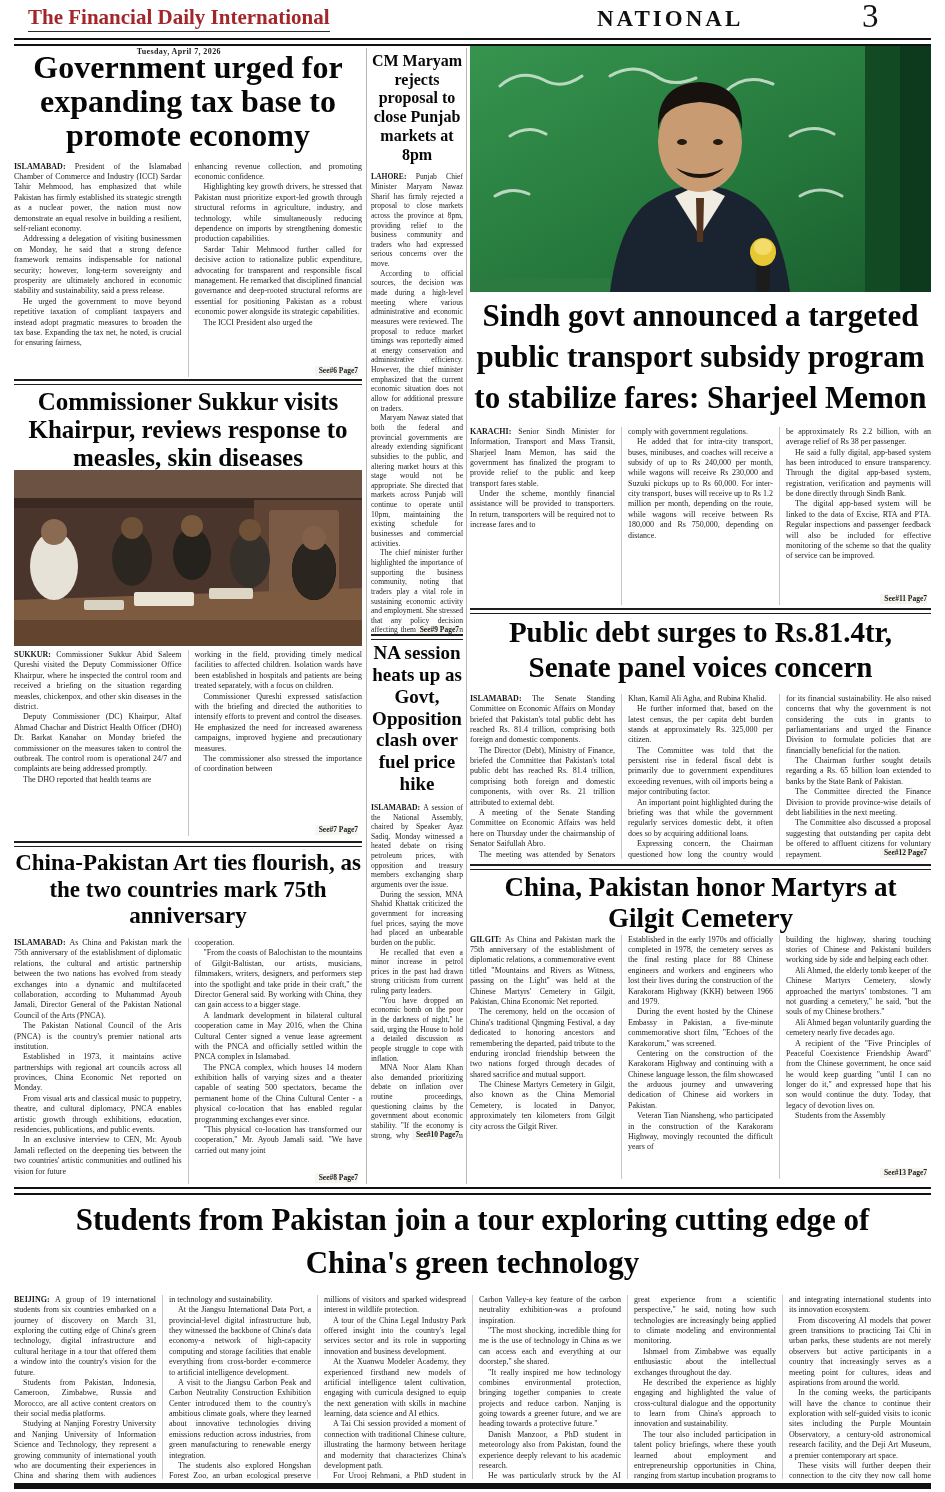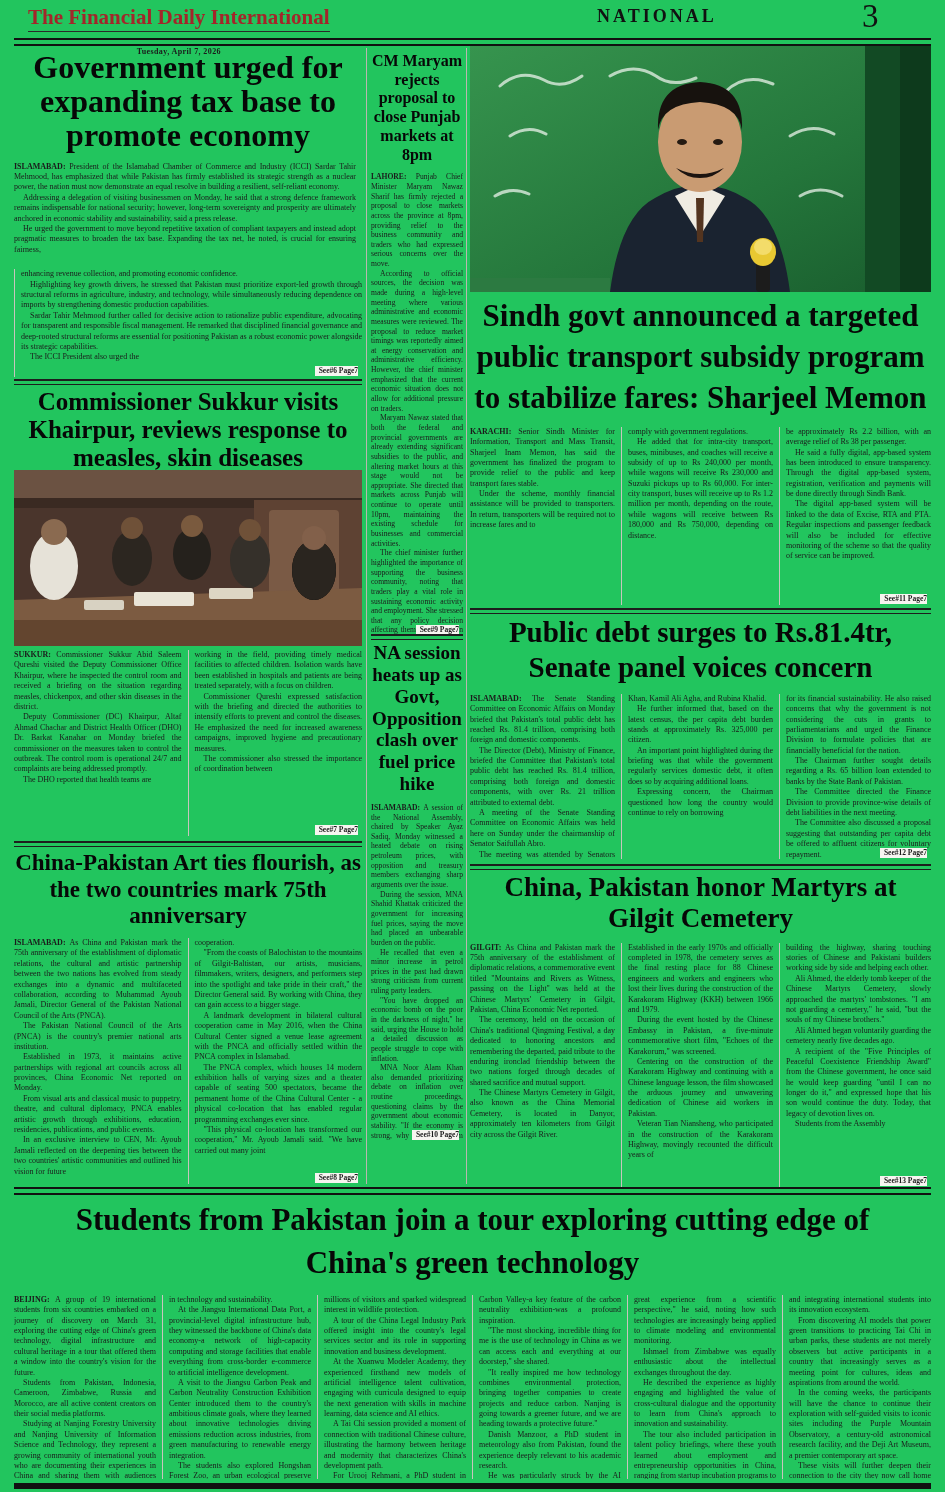--- a/index.html
+++ b/index.html
@@ -1,18 +1,18 @@
 <!DOCTYPE html>
 <html><head>
 <meta charset="utf-8">
 <style>
   html,body{margin:0;padding:0;background:#777;}
   #page{
     position:relative;width:945px;height:1492px;margin:0 auto;
-    background:#22c55e;color:#1b1b1b;
+    background:#ffffff;color:#1b1b1b;
     font-family:"Liberation Serif","DejaVu Serif",serif;
     overflow:hidden;
   }
   .abs{position:absolute;}
   .hl{
     font-family:"Liberation Serif","DejaVu Serif",serif;
     font-weight:bold;color:#070707;text-align:center;margin:0;
   }
   .rule{height:3px;border-top:2px solid #1d1d1d;border-bottom:1px solid #1d1d1d;}
   .rule-big{height:4px;border-top:2px solid #111;border-bottom:2px solid #111;}
@@ -22,42 +22,42 @@
   .col:last-child{padding-right:0;}
   .col + .col{border-left:1px solid #c7c5bd;}
   .col p{margin:0;text-align:justify;}
   .col p + p{text-indent:9px;}
   .bodytxt{font-size:8px;line-height:1.3;}
   .midtxt{font-size:7.6px;line-height:1.27;}
   .cont{position:absolute;right:4px;bottom:1px;font-weight:bold;font-size:7.5px;background:#f6f5f0;padding-left:4px;}
   .vrule{width:1px;background:#b9b7af;}
   .masthead{color:#a3262a;font-weight:bold;font-size:21px;line-height:1;border-bottom:1.5px solid #2a2a2a;padding-bottom:3px;}
   .dateline{font-weight:bold;font-size:8px;letter-spacing:.4px;}
-  .section-label{font-size:18px;letter-spacing:3px;font-weight:600;color:#111;}
+  .section-label{font-size:23px;letter-spacing:3px;font-weight:600;color:#111;}
   .pagenum{font-size:33px;font-weight:500;color:#111;}
 </style>
 </head>
 <body>
 
 <div id="page">
 
   <div class="abs" style="left:28px;top:7px;">
     <div class="masthead">The Financial Daily International</div>
     <div class="dateline" style="text-align:center;margin-top:15px;">Tuesday, April 7, 2026</div>
   </div>
   <div class="abs section-label" style="left:597px;top:6px;">NATIONAL</div>
   <div class="abs pagenum" style="left:862px;top:-2px;">3</div>
   <div class="abs rule-big" style="left:14px;top:38px;width:917px;"></div>
 
   <div class="abs vrule" style="left:366px;top:48px;height:1136px;"></div>
   <div class="abs vrule" style="left:466px;top:48px;height:1136px;"></div>
 
   <section class="abs" style="left:14px;top:50px;width:348px;">
     <h1 class="hl" style="font-size:32px;line-height:1.07;">Government urged for expanding tax base to promote economy</h1>
-    <div class="cols bodytxt" style="height:215px;margin-top:9px;flex-direction:column;">
+    <div class="cols bodytxt" style="height:215px;margin-top:9px;">
       <div class="col">
           <p><b>ISLAMABAD: </b>President of the Islamabad Chamber of Commerce and Industry (ICCI) Sardar Tahir Mehmood, has emphasized that while Pakistan has firmly established its strategic strength as a nuclear power, the nation must now demonstrate an equal resolve in building a resilient, self-reliant economy.</p>
           <p>Addressing a delegation of visiting businessmen on Monday, he said that a strong defence framework remains indispensable for national security; however, long-term sovereignty and prosperity are ultimately anchored in economic stability and sustainability, said a press release.</p>
           <p>He urged the government to move beyond repetitive taxation of compliant taxpayers and instead adopt pragmatic measures to broaden the tax base. Expanding the tax net, he noted, is crucial for ensuring fairness,</p>
         </div>
       <div class="col">
         <div>
             <p>enhancing revenue collection, and promoting economic confidence.</p>
             <p>Highlighting key growth drivers, he stressed that Pakistan must prioritize export-led growth through structural reforms in agriculture, industry, and technology, while simultaneously reducing dependence on imports by strengthening domestic production capabilities.</p>
             <p>Sardar Tahir Mehmood further called for decisive action to rationalize public expenditure, advocating for transparent and responsible fiscal management. He remarked that disciplined financial governance and deep-rooted structural reforms are essential for positioning Pakistan as a robust economic power alongside its strategic capabilities.</p>
@@ -233,45 +233,46 @@
     </div>
   </section>
   <div class="abs rule" style="left:470px;top:608px;width:461px;"></div>
 
   <section class="abs" style="left:470px;top:615px;width:461px;">
     <h1 class="hl" style="font-size:29px;line-height:1.22;">Public debt surges to Rs.81.4tr, Senate panel voices concern</h1>
     <div class="cols bodytxt" style="height:165px;margin-top:8px;">
       <div class="col">
           <p><b>ISLAMABAD: </b>The Senate Standing Committee on Economic Affairs on Monday briefed that Pakistan's total public debt has reached Rs. 81.4 trillion, comprising both foreign and domestic components.</p>
           <p>The Director (Debt), Ministry of Finance, briefed the Committee that Pakistan's total public debt has reached Rs. 81.4 trillion, comprising both foreign and domestic components, with over Rs. 21 trillion attributed to external debt.</p>
-          <p>A meeting of the Senate Standing Committee on Economic Affairs was held here on Sunday under the chairmanship of Senator Saifullah Abro.</p>
+          <p>A meeting of the Senate Standing Committee on Economic Affairs was held here on Thursday under the chairmanship of Senator Saifullah Abro.</p>
           <p>The meeting was attended by Senators Kamran Murtaza, Syed Waqar Mehdi, Haji Hidayatullah</p>
         </div>
       <div class="col">
           <p>Khan, Kamil Ali Agha, and Rubina Khalid.</p>
           <p>He further informed that, based on the latest census, the per capita debt burden stands at approximately Rs. 325,000 per citizen.</p>
+          <p>The Committee was told that the persistent rise in federal fiscal debt is primarily due to government expenditures exceeding revenues, with oil imports being a major contributing factor.</p>
           <p>An important point highlighted during the briefing was that while the government regularly services domestic debt, it often does so by acquiring additional loans.</p>
           <p>Expressing concern, the Chairman questioned how long the country would continue to rely on borrowing</p>
         </div>
       <div class="col">
         <div>
             <p>for its financial sustainability. He also raised concerns that why the government is not considering the cuts in grants to parliamentarians and urged the Finance Division to formulate policies that are financially beneficial for the nation.</p>
             <p>The Chairman further sought details regarding a Rs. 65 billion loan extended to banks by the State Bank of Pakistan.</p>
             <p>The Committee directed the Finance Division to provide province-wise details of debt liabilities in the next meeting.</p>
             <p>The Committee also discussed a proposal suggesting that outstanding per capita debt be offered to affluent citizens for voluntary repayment.</p>
           </div>
         <div class="cont">See#12 Page7</div>
       </div>
     </div>
   </section>
   <div class="abs rule" style="left:470px;top:864px;width:461px;"></div>
 
   <section class="abs" style="left:470px;top:872px;width:461px;">
     <h1 class="hl" style="font-size:27px;line-height:1.16;">China, Pakistan honor Martyrs at Gilgit Cemetery</h1>
-    <div class="cols bodytxt" style="height:244px;margin-top:8px;">
+    <div class="cols bodytxt" style="height:244px;">
       <div class="col">
           <p><b>GILGIT: </b>As China and Pakistan mark the 75th anniversary of the establishment of diplomatic relations, a commemorative event titled "Mountains and Rivers as Witness, passing on the Light" was held at the Chinese Martyrs' Cemetery in Gilgit, Pakistan, China Economic Net reported.</p>
           <p>The ceremony, held on the occasion of China's traditional Qingming Festival, a day dedicated to honoring ancestors and remembering the departed, paid tribute to the enduring ironclad friendship between the two nations forged through decades of shared sacrifice and mutual support.</p>
           <p>The Chinese Martyrs Cemetery in Gilgit, also known as the China Memorial Cemetery, is located in Danyor, approximately ten kilometers from Gilgit city across the Gilgit River.</p>
         </div>
       <div class="col">
           <p>Established in the early 1970s and officially completed in 1978, the cemetery serves as the final resting place for 88 Chinese engineers and workers and engineers who lost their lives during the construction of the Karakoram Highway (KKH) between 1966 and 1979.</p>
           <p>During the event hosted by the Chinese Embassy in Pakistan, a five-minute commemorative short film, "Echoes of the Karakorum," was screened.</p>
           <p>Centering on the construction of the Karakoram Highway and continuing with a Chinese language lesson, the film showcased the arduous journey and unwavering dedication of Chinese aid workers in Pakistan.</p>
           <p>Veteran Tian Niansheng, who participated in the construction of the Karakoram Highway, movingly recounted the difficult years of</p>

